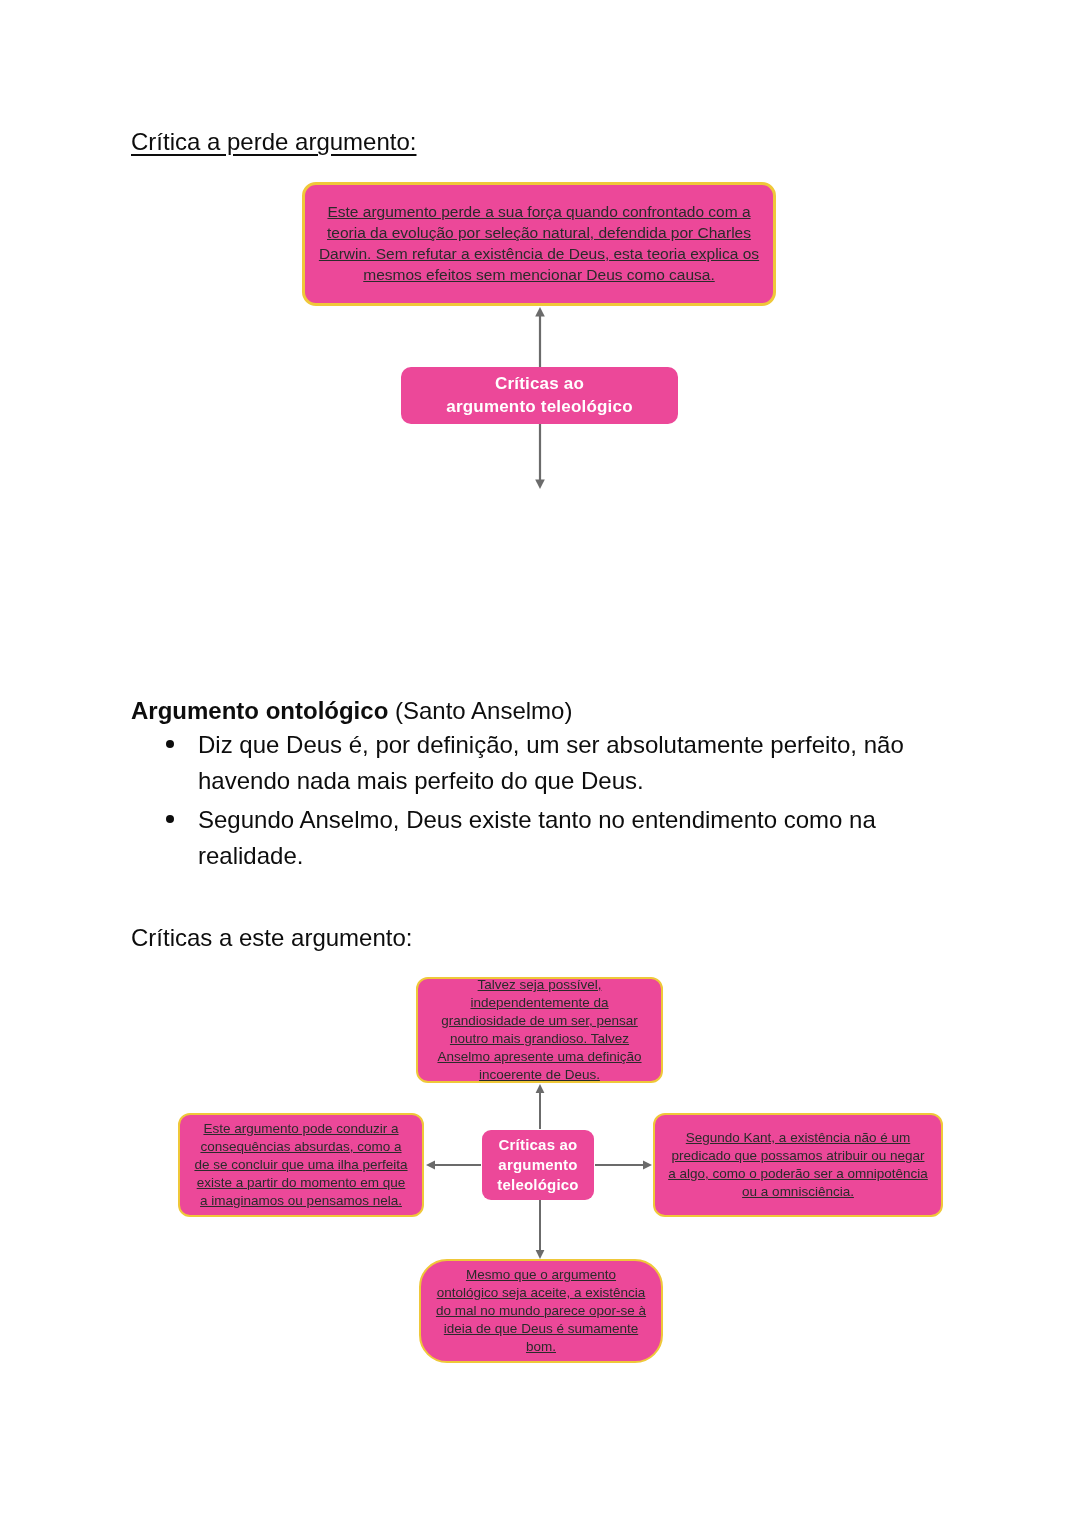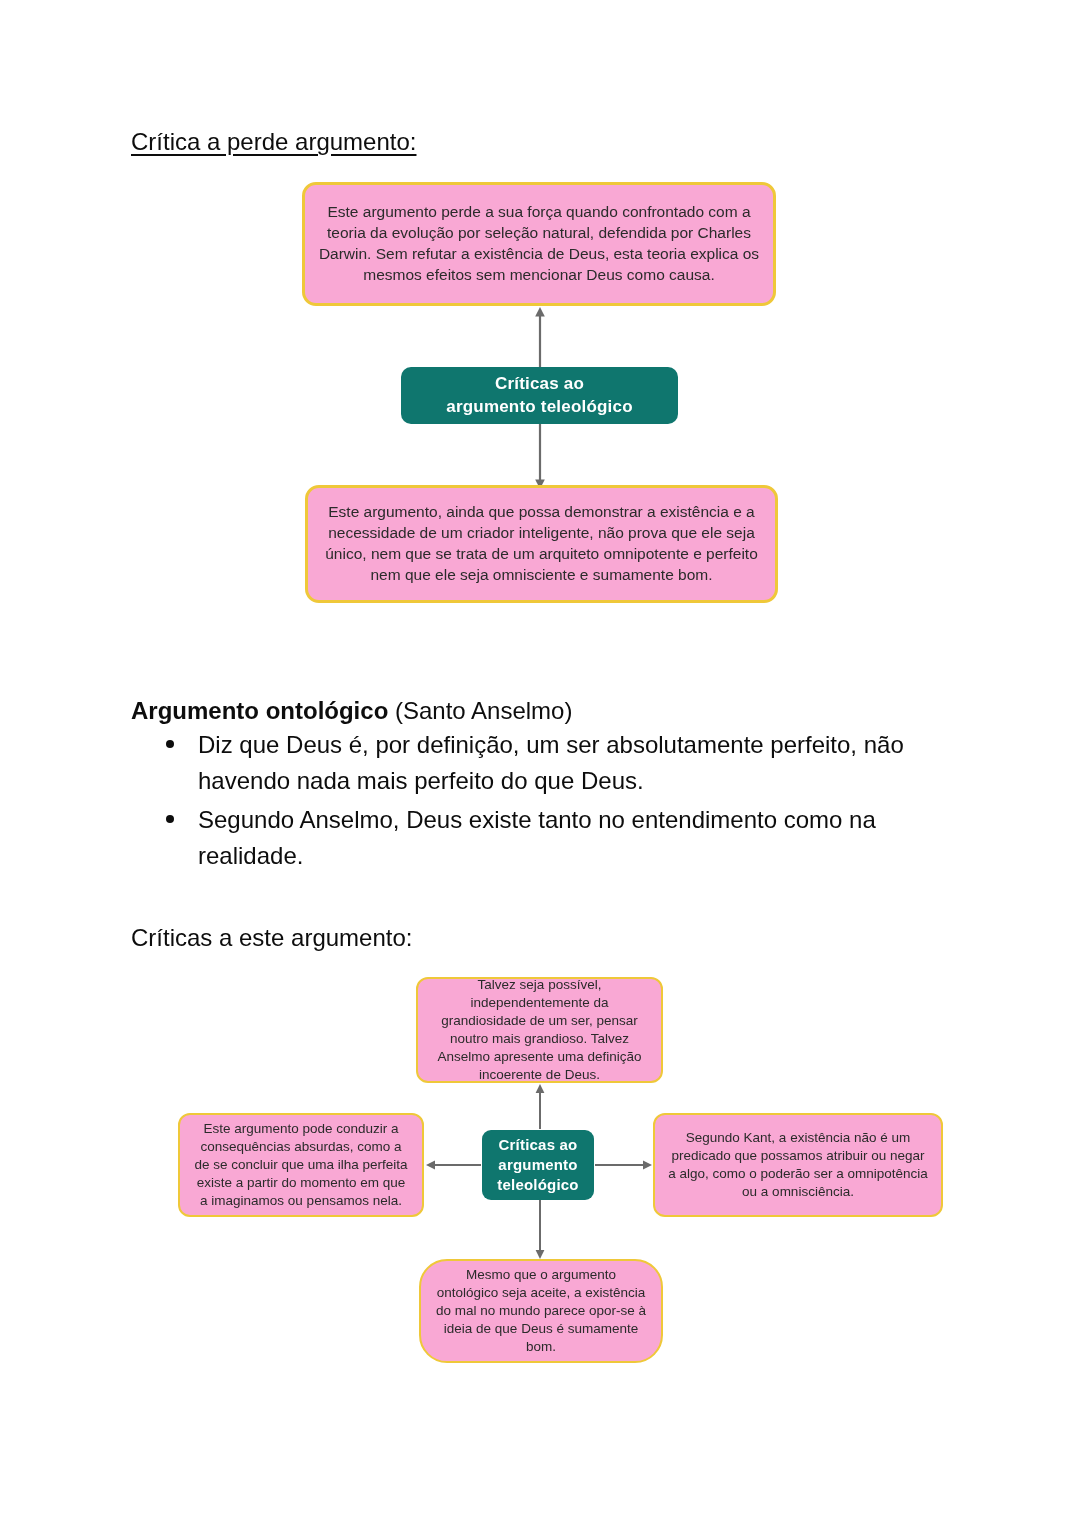--- a/index.html
+++ b/index.html
@@ -63,43 +63,44 @@
     background: #0d0d0d;
   }
 
   
   .diagram {
     position: absolute;
   }
   .node-yellow {
     position: absolute;
     box-sizing: border-box;
-    background: #f9a8d4;
+    background: #ec4899;
     border: 3px solid #efc839;
     border-radius: 14px;
     display: flex;
     align-items: center;
     justify-content: center;
     text-align: center;
     color: #2b2b2b;
     font-size: 15.5px;
     line-height: 1.34;
     padding: 6px 12px;
+    text-decoration: underline;
   }
   .node-yellow.small {
     font-size: 13.5px;
     line-height: 1.33;
     border-radius: 12px;
     border-width: 2.5px;
     padding: 5px 13px;
   }
   .node-blue {
     position: absolute;
     box-sizing: border-box;
-    background: #0f766e;
+    background: #ec4899;
     border-radius: 10px;
     display: flex;
     align-items: center;
     justify-content: center;
     text-align: center;
     color: #ffffff;
     font-weight: 700;
     font-size: 17px;
     line-height: 1.3;
     letter-spacing: 0.2px;
@@ -135,23 +136,20 @@
       <span>Críticas ao</span><br>
       <span>argumento teleológico</span>
     </span>
   </div>
 
   <svg class="connector" width="20" height="66" style="left:530px; top:424px;">
     <line x1="10" y1="0" x2="10" y2="58" stroke="#6b6b6b" stroke-width="2.2"></line>
     <polygon points="10,65 5.2,55.5 14.8,55.5" fill="#6b6b6b"></polygon>
   </svg>
 
-  <div class="node-yellow" style="left:305px; top:485px; width:473px; height:118px;">
-    <span>Este argumento, ainda que possa demonstrar a existência e a necessidade de um criador inteligente, não prova que ele seja único, nem que se trata de um arquiteto omnipotente e perfeito nem que ele seja omnisciente e sumamente bom.</span>
-  </div>
 </div>
 
 <div class="doc-line" style="top:675px;margin-top:21px;">
   <b>Argumento ontológico</b><span> (Santo Anselmo)</span>
 </div>
 
 <ul class="bullet-list" style="top:727px;">
   <li>
     <span class="dot"></span>
     <span>Diz que Deus é, por definição, um ser absolutamente perfeito, não havendo nada mais perfeito do que Deus.</span>

